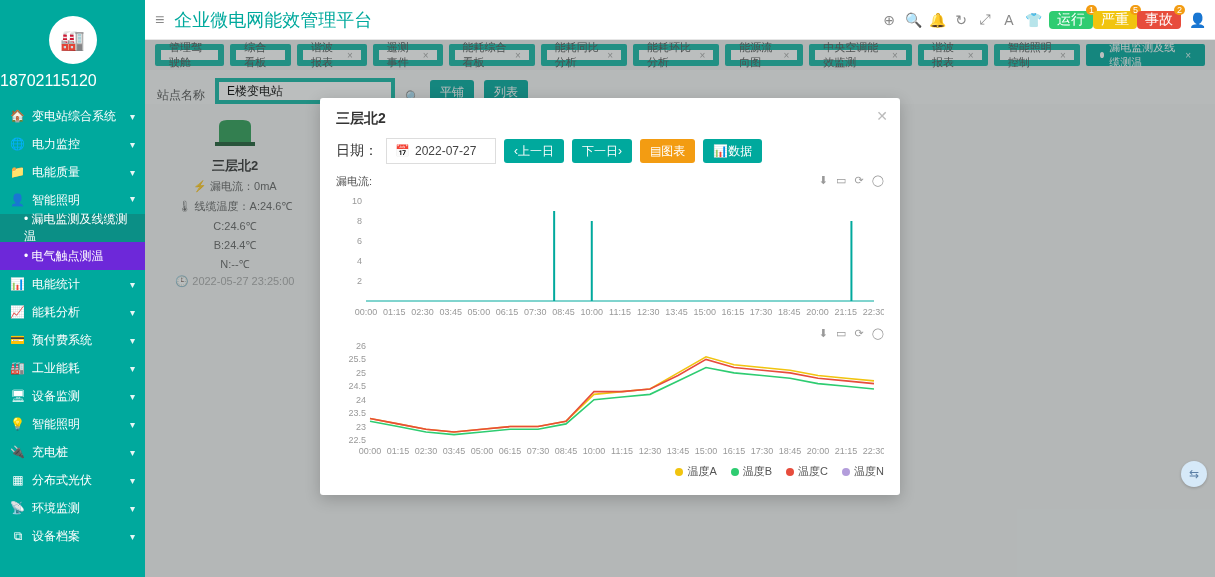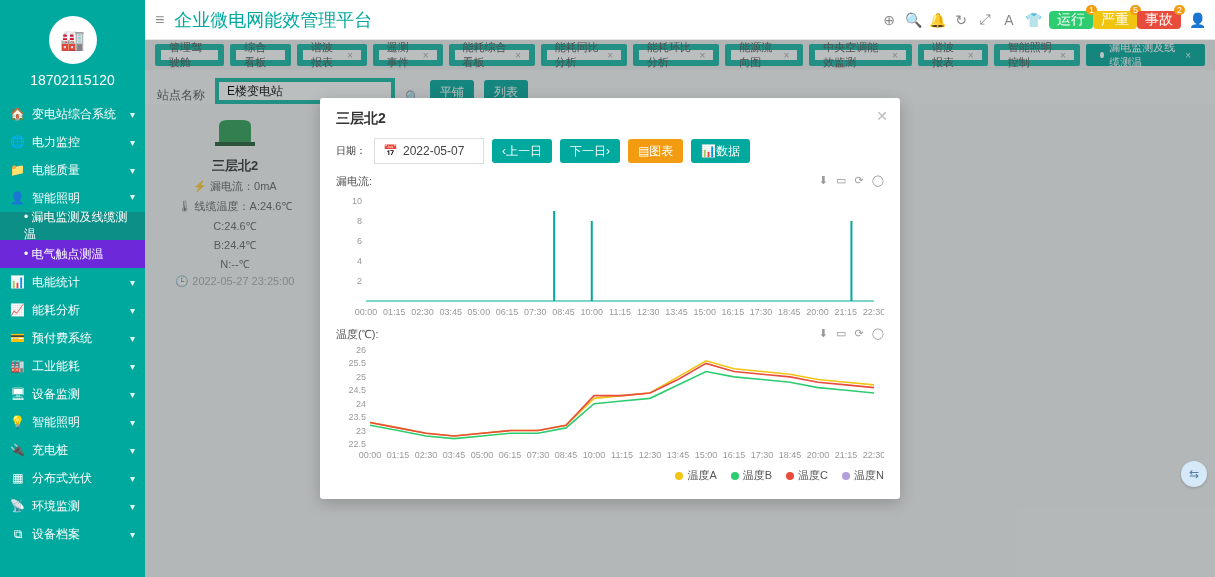--- a/index.html
+++ b/index.html
@@ -3,21 +3,21 @@
 <meta charset="utf-8">
 <style>
 *{box-sizing:border-box;margin:0;padding:0;font-family:"Microsoft YaHei",Arial,sans-serif}
 body{width:1215px;height:577px;overflow:hidden;background:#f5f5f5;position:relative;font-size:12px;color:#333}
 
 
 .sidebar{position:absolute;left:0;top:0;width:145px;height:577px;background:#00a99d;color:#fff}
 .logo-box{text-align:center;padding:16px 0 8px}
 .logo-circle{width:48px;height:48px;border-radius:50%;background:#fff;display:inline-flex;align-items:center;justify-content:center}
 .logo-inner{font-size:20px;color:#00a99d}
-.user-id{text-align:center;font-size:14px;padding-bottom:12px}
+.user-id{font-size:16px;padding-bottom:12px}
 .menu{list-style:none}
 .menu li{display:flex;align-items:center;height:28px;padding:0 10px;font-size:12px;cursor:pointer;position:relative}
 .menu li .mi{width:16px;text-align:center;margin-right:6px;font-size:12px}
 .menu li .arrow{position:absolute;right:10px;font-size:10px;opacity:.9}
 .menu li.sub{padding-left:24px;background:#6d28d9}
 .menu li.sub.active{background:#0b8f86}
 .menu li.open .arrow{transform:rotate(180deg)}
 
 
 .header{position:absolute;left:145px;top:0;right:0;height:40px;background:#fff;border-bottom:1px solid #e6e6e6;display:flex;align-items:center;padding:0 10px}
@@ -59,21 +59,21 @@
 .devicecard .nm{font-size:13px;margin-top:6px;color:#333;font-weight:bold}
 .devicecard .ln{font-size:11px;margin-top:4px;color:#666;text-align:center}
 .devicecard .ln .ic{margin-right:3px}
 .devicecard .primary{display:block;margin:10px auto 0;width:140px;height:28px;background:#00a99d;color:#fff;border:none;border-radius:3px;font-size:12px;cursor:pointer}
 
 
 .modal{position:absolute;left:320px;top:98px;width:580px;background:#fff;box-shadow:0 4px 16px rgba(0,0,0,.2);border-radius:3px;padding:12px 16px 10px}
 .modal .close{position:absolute;right:12px;top:10px;color:#bbb;cursor:pointer;font-size:14px}
 .modal h3{font-size:14px;font-weight:bold;margin-bottom:10px}
 .modal .daterow{display:flex;align-items:center;gap:8px;margin-bottom:10px}
-.modal .daterow .lbl{font-size:10px}
+.modal .daterow .lbl{font-size:14px}
 .modal .daterow .dateinp{height:26px;border:1px solid #ddd;padding:0 8px;font-size:12px;width:110px;display:flex;align-items:center;gap:5px;color:#444}
 .chartblock{margin-bottom:6px}
 .chartblock .ctitle{font-size:11px;color:#555;margin:4px 0 2px}
 .chartblock .tools{float:right;display:flex;gap:8px;color:#999;font-size:11px}
 .chartblock .tools span{cursor:pointer}
 .chartblock svg{display:block}
 .legend{display:flex;justify-content:flex-end;gap:14px;font-size:11px;color:#555;margin-top:4px}
 .legend .sw{display:inline-block;width:8px;height:8px;border-radius:50%;margin-right:4px;vertical-align:middle}
 
 
@@ -259,21 +259,21 @@
 
 <div class="mask"></div>
 
 <div class="modal">
   <span class="close">✕</span>
   <h3>三层北2</h3>
   <div class="daterow">
     <span class="lbl">日期：</span>
     <span class="dateinp">
         <span>📅</span>
-        <span>2022-05-07</span>
+        <span>2022-07-27</span>
       </span>
     <button class="btn small">‹ <span>上一日</span></button>
     <button class="btn small"><span>下一日</span> ›</button>
     <button class="btn small orange">▤ <span>图表</span></button>
     <button class="btn small">📊 <span>数据</span></button>
   </div>
 
   <div class="chartblock">
     <span class="tools">
       <span>⬇</span>
@@ -314,21 +314,20 @@
       </svg>
   </div>
 
   <div class="chartblock">
     <span class="tools">
       <span>⬇</span>
       <span>▭</span>
       <span>⟳</span>
       <span>◯</span>
     </span>
-    <div class="ctitle">温度(℃):</div>
     <svg id="tempchart" width="548" height="120">
         <text x="30" y="103" text-anchor="end" class="axis-label">22.5</text>
         <text x="30" y="89.57142857142858" text-anchor="end" class="axis-label">23</text>
         <text x="30" y="76.14285714285714" text-anchor="end" class="axis-label">23.5</text>
         <text x="30" y="62.71428571428571" text-anchor="end" class="axis-label">24</text>
         <text x="30" y="49.28571428571429" text-anchor="end" class="axis-label">24.5</text>
         <text x="30" y="35.857142857142854" text-anchor="end" class="axis-label">25</text>
         <text x="30" y="22.42857142857143" text-anchor="end" class="axis-label">25.5</text>
         <text x="30" y="9" text-anchor="end" class="axis-label">26</text>
         <text x="34" y="114" text-anchor="middle" class="axis-label">00:00</text>

